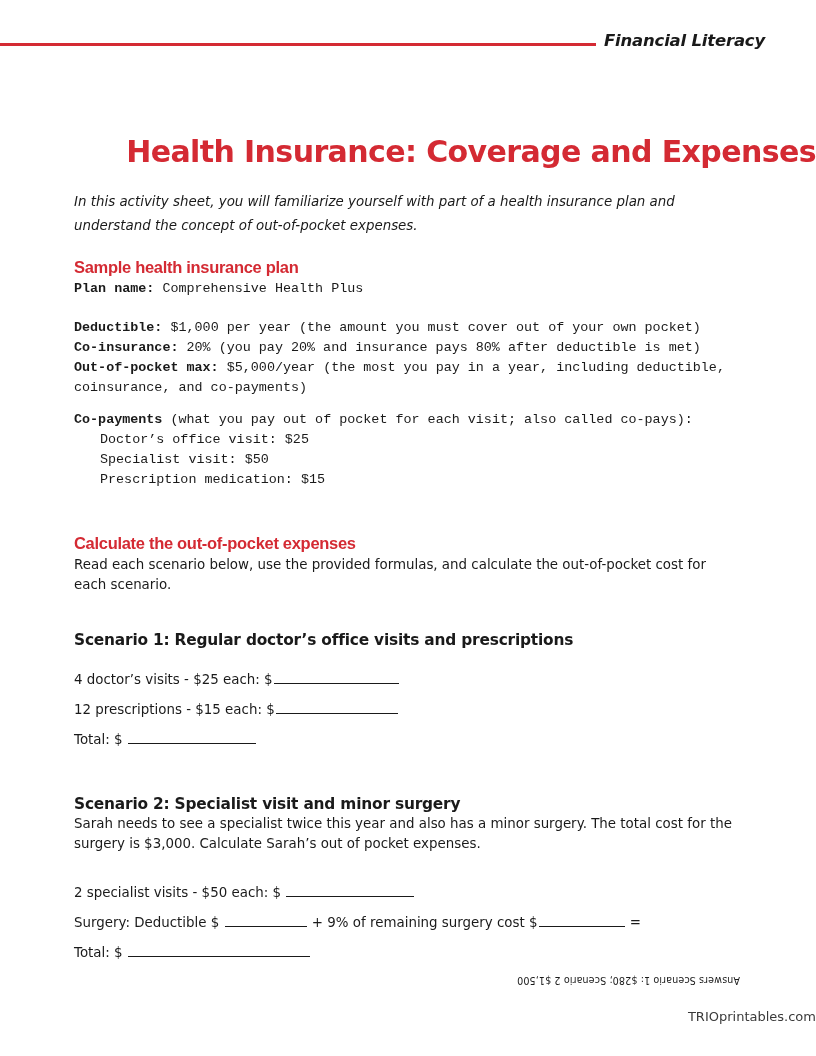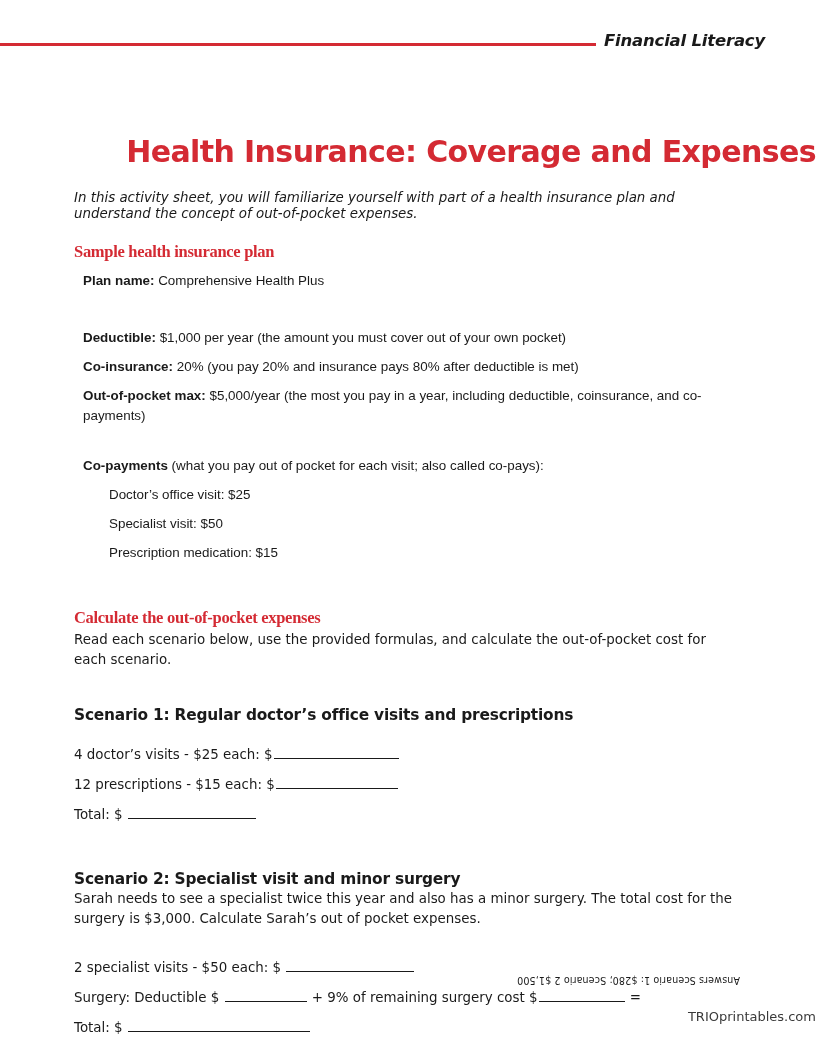--- a/index.html
+++ b/index.html
@@ -114,39 +114,39 @@
     position: absolute;
     left: 74px;
     top: 190px;
     width: 664px;
   }
 
   .intro {
     font-family: "DejaVu Sans", sans-serif;
     font-style: italic;
     font-size: 13.4px;
-    line-height: 16px;
+    line-height: 24px;
     width: 656px;
     margin: 0 0 20px 0;
   }
 
   .sec-head {
-    font-family: Liberation Serif, serif;
+    font-family: Liberation Sans, sans-serif;
     font-weight: bold;
     font-size: 16.5px;
     letter-spacing: -0.3px;
     color: #D42A33;
-    margin: 0 0 2px 0;
+    margin: 8px 0 2px 0;
   }
 
   .line {
-    font-family: Liberation Sans, sans-serif;
+    font-family: Liberation Mono, monospace;
     font-size: 13.4px;
     line-height: 20px;
-    margin: 9px;
+    margin: 0;
   }
   .line b { font-weight: bold; }
 
   .gap-s { height: 12px; }
   .gap-m { height: 19px; }
   .gap-l { height: 28px; }
   .gap-xl { height: 36px; }
 
   .indent { padding-left: 26px; }
 

